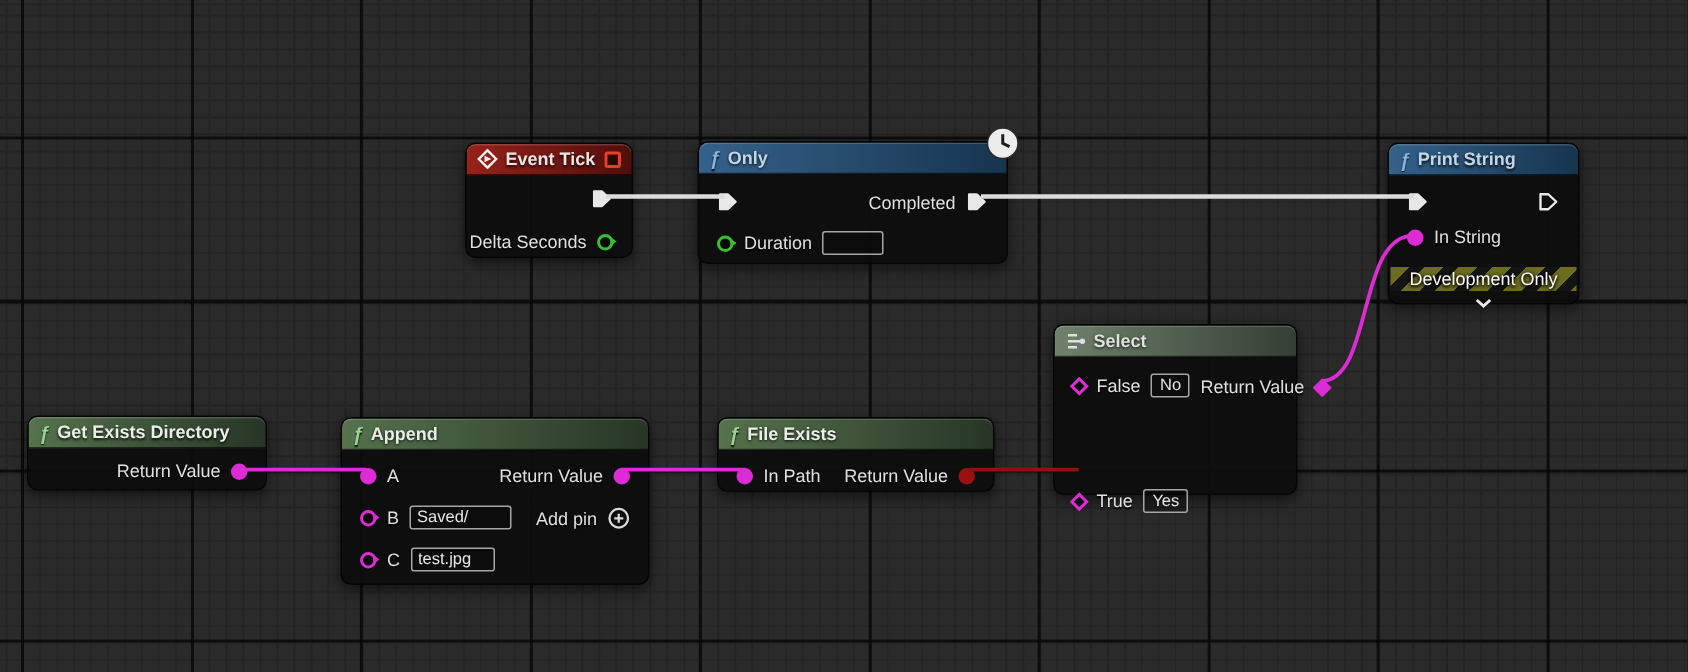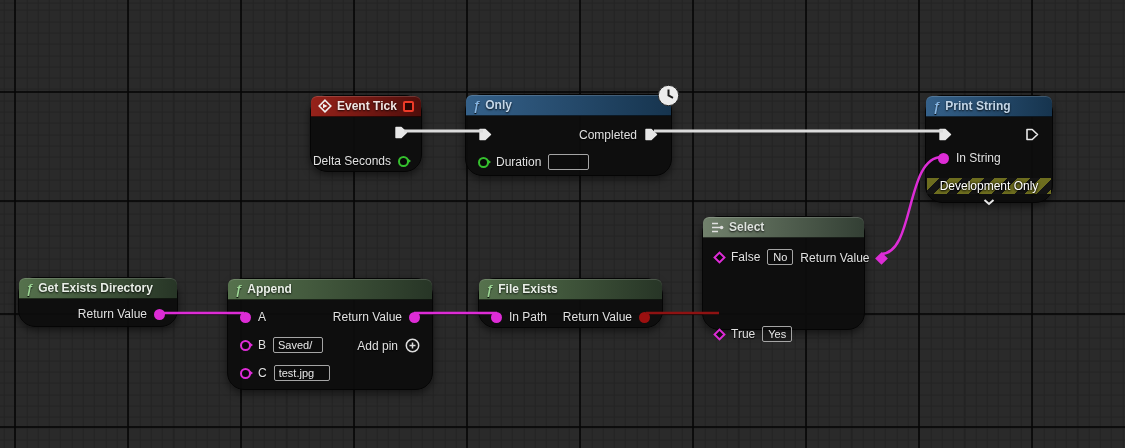--- a/index.html
+++ b/index.html
@@ -10,21 +10,21 @@
     background-color:#2a2a2a;
     background-image:
       repeating-linear-gradient(90deg, rgba(6,6,6,.8) 0 2px, transparent 2px 113px),
       repeating-linear-gradient(0deg,  rgba(6,6,6,.8) 0 2px, transparent 2px 113px),
       repeating-linear-gradient(90deg, #232323 0 1px, transparent 1px 11.3px),
       repeating-linear-gradient(0deg,  #232323 0 1px, transparent 1px 11.3px);
     background-position:14px 0, 0 93px, 3.7px 0, 0 3.6px;
   }
   .node{
     position:absolute;background:rgba(13,13,13,.94);
-    border:1px solid #050505;border-radius:17px;
+    border:1px solid #050505;border-radius:7px;
     box-shadow:0 3px 9px rgba(0,0,0,.55);
     color:#e2e2e2;font-size:12px;
   }
   .hdr{
     height:21px;border-radius:6px 6px 0 0;display:flex;align-items:center;
     gap:5px;padding:0 7px;box-shadow:inset 0 1px 0 rgba(255,255,255,.16);
     border-bottom:1px solid rgba(0,0,0,.6);
   }
   .hdr-red{background:linear-gradient(90deg,#96221a,#4f0e0b);}
   .hdr-blue{background:linear-gradient(90deg,#35618a,#16344e);}
@@ -201,21 +201,21 @@
       </span>
       <span class="grp">
         <span class="lbl">Return Value</span>
         <span class="pc fill" style="--c:#dd2cd6"></span>
       </span>
     </div>
     <div class="row spread" style="top:54px;">
       <span class="grp">
         <span class="pc ring" style="--c:#dd2cd6"></span>
         <span class="lbl">B</span>
-        <input class="val left" style="width: 50px;" value="Saved/">
+        <input class="val left" style="width: 68px;" value="Saved/">
       </span>
       <span class="grp">
         <span class="lbl">Add pin</span>
         <svg width="15" height="15" viewBox="0 0 15 15">
           <circle cx="7.5" cy="7.5" r="6.2" fill="none" stroke="#dcdcdc" stroke-width="1.5"></circle>
           <path d="M7.5,4.5 V10.5 M4.5,7.5 H10.5" stroke="#dcdcdc" stroke-width="1.5"></path>
         </svg>
       </span>
     </div>
     <div class="row" style="top:84px;">

